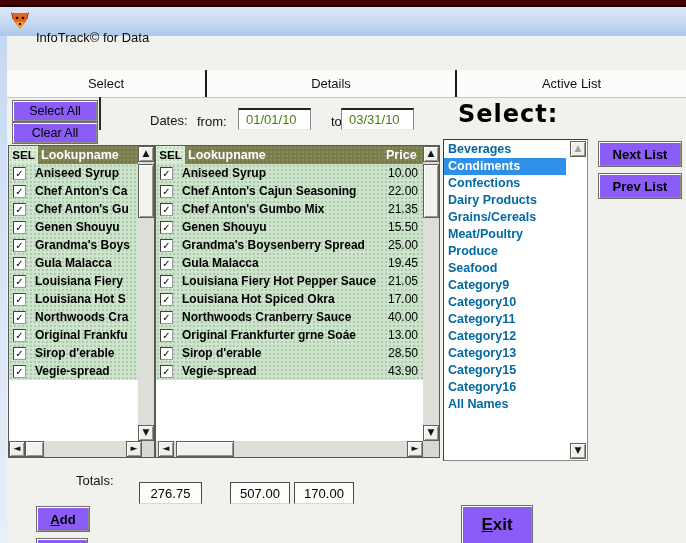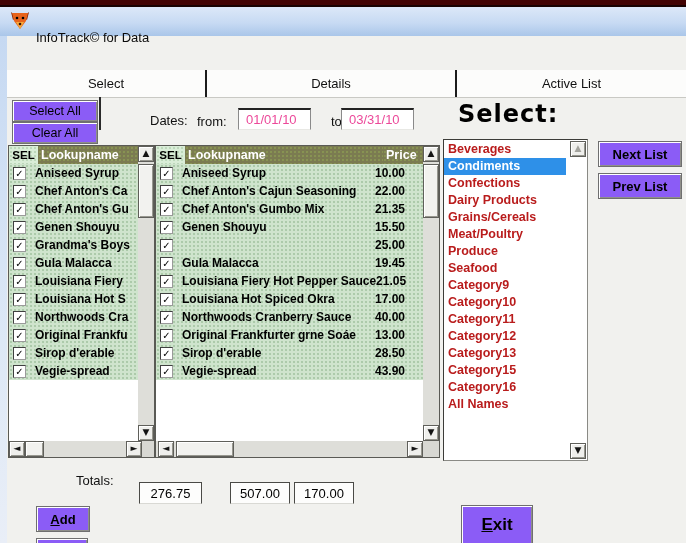--- a/index.html
+++ b/index.html
@@ -31,55 +31,55 @@
     font-family:"Liberation Sans",sans-serif;padding:0;}
   .selall{position:absolute;left:12px;top:100px;width:86px;height:22px;font-size:12.5px;}
   .clearall{position:absolute;left:12px;top:122px;width:86px;height:22px;font-size:12.5px;}
   .vline{position:absolute;left:99px;top:97px;width:2px;height:33px;background:#2a2a2a;}
   .lbl{position:absolute;font-size:13px;color:#111;}
   .dates-lbl{left:150px;top:113px;}
   .from-lbl{left:197px;top:114px;}
   .to-lbl{left:331px;top:114px;}
   .dateinput{position:absolute;width:73px;height:22px;background:#fff;
     border:1px solid #8a8a8a;border-top:2px solid #222;border-bottom:1px solid #e8e8e4;
-    font:13px "Liberation Sans",sans-serif;padding:0 0 0 7px;box-sizing:border-box;color:#ec4899;}
+    font:13px "Liberation Sans",sans-serif;padding:0 0 0 7px;box-sizing:border-box;color:#4d7c0f;}
   .from-inp{left:238px;top:108px;}
   .to-inp{left:341px;top:108px;}
   
   .grid{position:absolute;top:145px;background:#fff;border:1px solid #5a5a55;box-sizing:border-box;}
   .leftgrid{left:8px;width:147px;height:313px;}
   .rightgrid{left:155px;width:285px;height:313px;}
   .hdr{position:absolute;top:0;height:18px;box-sizing:border-box;overflow:hidden;}
   .hdr-sel{background-color:var(--selgreen);font-weight:bold;font-size:11.5px;line-height:18px;text-align:center;color:#000;
     background-image:radial-gradient(rgba(60,120,60,.18) 1px,transparent 1.2px);background-size:4px 4px;}
   .hdr-olive{background-color:var(--olive);color:#fff;font-weight:bold;font-size:12.5px;line-height:18px;padding-left:3px;
     background-image:radial-gradient(rgba(150,175,85,.45) 1px,transparent 1.2px);background-size:4px 4px;}
   .gbody{position:absolute;left:0;top:18px;overflow:hidden;
     background-color:var(--rowgreen);
     background-image:radial-gradient(rgba(47,111,47,.22) 1px,transparent 1.2px);background-size:4px 4px;}
   .grow{display:flex;align-items:center;height:18px;padding-left:4px;box-sizing:border-box;}
   .cb{width:13px;height:13px;flex:0 0 13px;background:#fff;border:1px solid #9a9a9a;
     border-top-color:#3f3f3f;border-left-color:#3f3f3f;box-sizing:border-box;
     font:bold 10px/11px "DejaVu Sans",sans-serif;text-align:center;color:#000;}
   .gname{font-weight:bold;font-size:12px;margin-left:9px;white-space:nowrap;color:#000;}
-  .gprice{font-weight:bold;font-size:12px;margin-left:auto;padding-right:18px;color:#000;}
+  .gprice{font-weight:normal;font-size:12px;margin-left:auto;padding-right:5px;color:#000;}
   
   .sbtn{position:absolute;width:16px;height:16px;background:#efefec;border:1px solid #5f5f5a;
     box-shadow:inset 1px 1px 0 #fff,inset -1px -1px 0 #97978f;box-sizing:border-box;
     font:9px/13px "DejaVu Sans",sans-serif;text-align:center;color:#141414;}
   .sbtn.dis{color:#a3a39d;}
   .strack{position:absolute;background:#deded9;}
   .sthumb{position:absolute;background:#f2f2ef;border:1px solid #5f5f5a;
     box-shadow:inset 1px 1px 0 #fff,inset -1px -1px 0 #97978f;box-sizing:border-box;}
   .corner{position:absolute;background:#d8d8d3;}
   
   .sel-title{position:absolute;left:458px;top:100px;font:bold 24px "DejaVu Sans",sans-serif;letter-spacing:1px;color:#000;}
   .listbox{position:absolute;left:443px;top:139px;width:145px;height:322px;background:#fff;
     border:1px solid #8a8a85;border-top-color:#3c3c38;border-left-color:#3c3c38;box-sizing:border-box;}
-  .cat-item{height:17px;line-height:17px;font-weight:bold;font-size:12.5px;padding-left:4px;white-space:nowrap;color:#b91c1c;width:122px;box-sizing:border-box;}
+  .cat-item{height:17px;line-height:17px;font-weight:bold;font-size:12.5px;padding-left:4px;white-space:nowrap;color:#0369a1;width:122px;box-sizing:border-box;}
   .cat-item.sel{background:var(--accent);color:#fff;}
   .nextlist{position:absolute;left:598px;top:141px;width:84px;height:26px;font-weight:bold;font-size:13px;}
   .prevlist{position:absolute;left:598px;top:173px;width:84px;height:26px;font-weight:bold;font-size:13px;}
   
   .totals-lbl{left:76px;top:473px;text-align:right;}
   .totbox{position:absolute;top:482px;height:22px;line-height:21px;text-align:center;font-size:13px;color:#000;
     background:#fdfdfc;border:1px solid #4a4a46;border-bottom-color:#d9d9d4;box-sizing:border-box;}
   .tb1{left:139px;width:63px;}
   .tb2{left:230px;width:60px;}
   .tb3{left:294px;width:60px;}
@@ -216,20 +216,21 @@
         <span class="gname">Chef Anton's Gumbo Mix</span>
         <span class="gprice">21.35</span>
       </div>
       <div class="grow">
         <span class="cb">✓</span>
         <span class="gname">Genen Shouyu</span>
         <span class="gprice">15.50</span>
       </div>
       <div class="grow">
         <span class="cb">✓</span>
+        <span class="gname">Grandma's Boysenberry Spread</span>
         <span class="gprice">25.00</span>
       </div>
       <div class="grow">
         <span class="cb">✓</span>
         <span class="gname">Gula Malacca</span>
         <span class="gprice">19.45</span>
       </div>
       <div class="grow">
         <span class="cb">✓</span>
         <span class="gname">Louisiana Fiery Hot Pepper Sauce</span>

